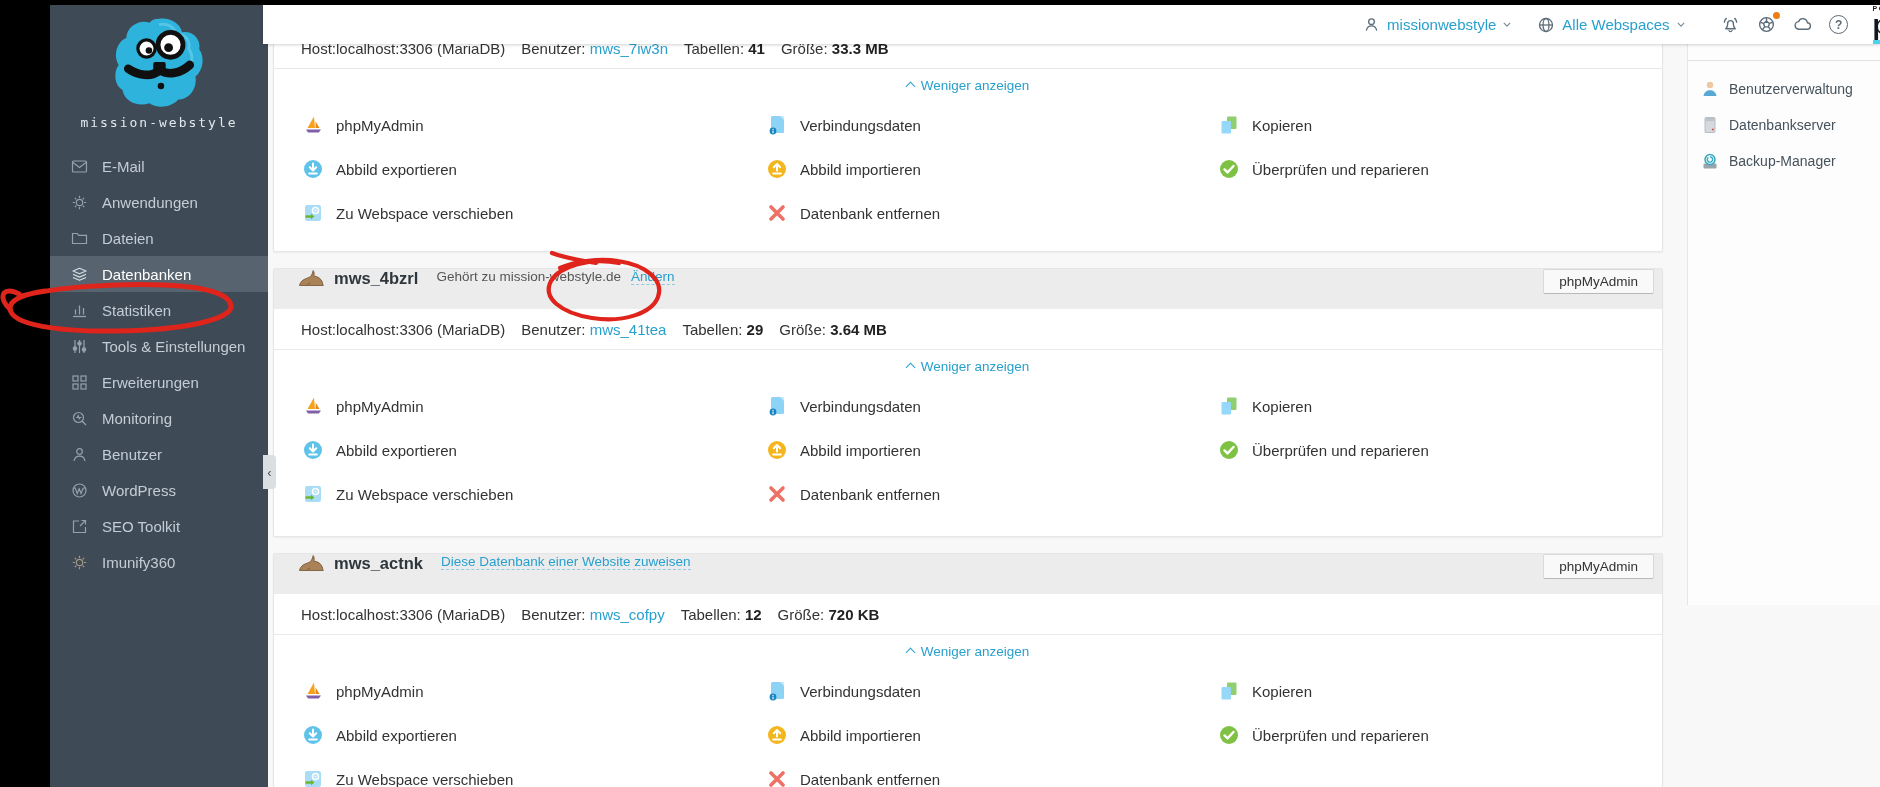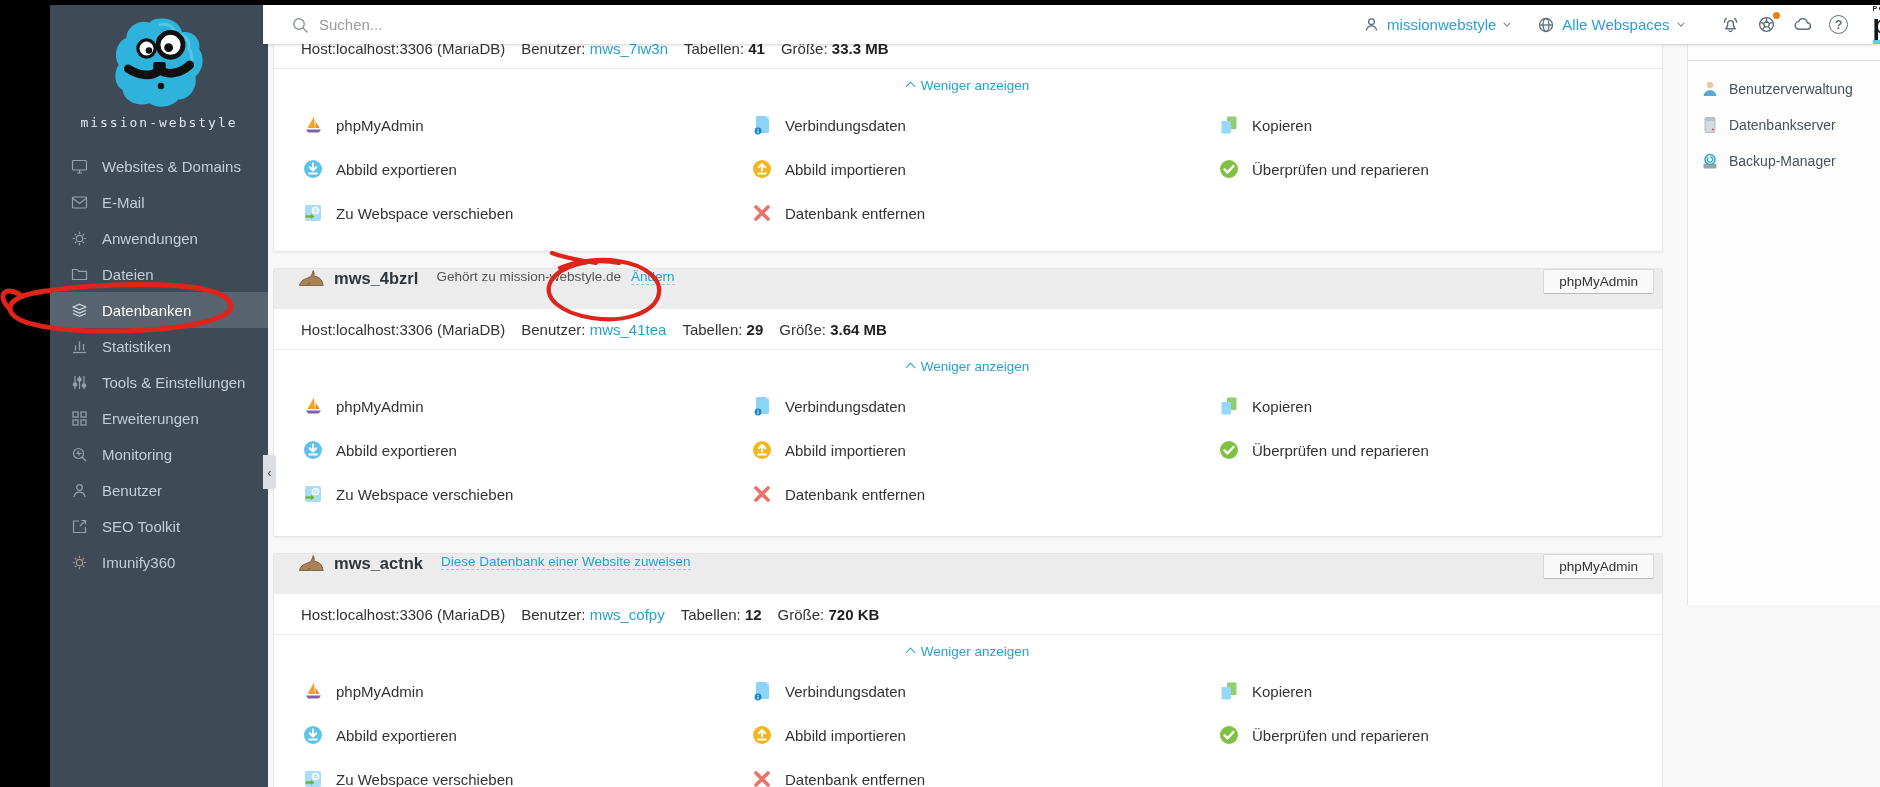--- a/index.html
+++ b/index.html
@@ -61,21 +61,21 @@
              border-radius:2px; padding:4px 15px; cursor:pointer; }
   .host-row { height:40px; display:flex; align-items:center; padding-left:27px; gap:16px; font-size:15px; color:#333; }
   .host-row b { color:#222; }
   .u-link { color:#28a0ce; cursor:pointer; }
   .divider { border-top:1px solid #e9e9e9; }
   .collapse-row { height:32px; display:flex; align-items:center; justify-content:center; }
   .collapse-link { font-size:13.5px; color:#28a0ce; cursor:pointer; display:flex; align-items:center; gap:7px; }
   .chev-up { width:7px; height:7px; border-left:1.6px solid #28a0ce; border-top:1.6px solid #28a0ce; transform:rotate(45deg); margin-top:3px; }
   .actions { position:relative; height:146px; }
   .acol { position:absolute; top:2px; }
-  .acol1 { left:29px; } .acol2 { left:478px; } .acol3 { left:945px; }
+  .acol1 { left:29px; } .acol2 { left:493px; } .acol3 { left:945px; }
   .action { height:44px; display:flex; align-items:center; gap:13px; cursor:pointer; }
   .ai { width:20px; height:20px; flex:none; }
   .alabel { font-size:15px; color:#333; }
   .seal { width:26px; height:18px; flex:none; }
 
   
   .annot { position:absolute; left:0; top:0; width:1880px; height:787px; z-index:40; pointer-events:none; }
 </style>
 </head>
 <body>
@@ -96,27 +96,20 @@
       <path d="M82 52 C72 61 60 63 52 58" fill="none" stroke="#101010" stroke-width="9" stroke-linecap="round"></path>
       <rect x="44" y="49" width="13" height="13" rx="2" fill="#101010"></rect>
       <circle cx="52" cy="74" r="3.4" fill="#101010"></circle>
     </svg>
   </div>
   <div class="brand">mission-webstyle</div>
 
   <div class="side-items">
     <div class="side-item">
       <svg class="si" viewBox="0 0 17 17" fill="none" stroke="#95a2ac" stroke-width="1.2">
-          <rect x="1.5" y="2.5" width="14" height="9.5" rx="1"></rect>
-          <path d="M6 15h5M8.5 12v3"></path>
-        </svg>
-      <span>Websites &amp; Domains</span>
-    </div>
-    <div class="side-item">
-      <svg class="si" viewBox="0 0 17 17" fill="none" stroke="#95a2ac" stroke-width="1.2">
           <rect x="1.5" y="3" width="14" height="11" rx="1"></rect>
           <path d="m2 4.5 6.5 5L15 4.5"></path>
         </svg>
       <span>E-Mail</span>
     </div>
     <div class="side-item">
       <svg class="si" viewBox="0 0 17 17" fill="none" stroke="#95a2ac" stroke-width="1.2">
           <circle cx="8.5" cy="8.5" r="3.2"></circle>
           <path d="M8.5 1.8v2.1M8.5 13.1v2.1M1.8 8.5h2.1M13.1 8.5h2.1M3.8 3.8l1.5 1.5M11.7 11.7l1.5 1.5M13.2 3.8l-1.5 1.5M5.3 11.7l-1.5 1.5"></path>
         </svg>
@@ -171,44 +164,44 @@
     </div>
     <div class="side-item">
       <svg class="si" viewBox="0 0 17 17" fill="none" stroke="#95a2ac" stroke-width="1.2">
           <circle cx="8.5" cy="5.5" r="2.8"></circle>
           <path d="M3 15c.6-3.2 2.9-4.8 5.5-4.8s4.9 1.6 5.5 4.8"></path>
         </svg>
       <span>Benutzer</span>
     </div>
     <div class="side-item">
       <svg class="si" viewBox="0 0 17 17" fill="none" stroke="#95a2ac" stroke-width="1.2">
+          <circle cx="8.5" cy="8.5" r="6.5"></circle>
+          <path d="m4.2 6 2.1 5.6L8.4 6M8 6l2.1 5.6L12.2 6M3 6h1.8M12.3 6H14"></path>
+        </svg>
+      <span>WordPress</span>
+    </div>
+    <div class="side-item">
+      <svg class="si" viewBox="0 0 17 17" fill="none" stroke="#95a2ac" stroke-width="1.2">
           <path d="M14.5 9v5.5H2.5V3H8"></path>
           <path d="M10.5 2.5h4v4M14.3 2.7 9 8"></path>
         </svg>
       <span>SEO Toolkit</span>
     </div>
     <div class="side-item">
       <svg class="si" viewBox="0 0 17 17" fill="none" stroke="#a59a87" stroke-width="1.2">
           <circle cx="8.5" cy="8.5" r="3.2"></circle>
           <path d="M8.5 1.8v2.1M8.5 13.1v2.1M1.8 8.5h2.1M13.1 8.5h2.1M3.8 3.8l1.5 1.5M11.7 11.7l1.5 1.5M13.2 3.8l-1.5 1.5M5.3 11.7l-1.5 1.5"></path>
         </svg>
       <span>Imunify360</span>
     </div>
   </div>
 </div>
 <div class="collapse-tab">‹</div>
 
 <div class="topbar">
-  <div class="search-box">
-    <svg width="18" height="18" viewBox="0 0 18 18" fill="none" stroke="#8a9299" stroke-width="1.4" stroke-linecap="round">
-        <circle cx="8" cy="8" r="5.2"></circle>
-        <path d="m12 12 4 4"></path>
-      </svg>
-    <input type="text" placeholder="Suchen..." style="">
-  </div>
   <div class="top-right">
     <div class="menu-link user-menu">
       <svg width="17" height="17" viewBox="0 0 18 18" fill="none" stroke="#5c6c78" stroke-width="1.4">
           <circle cx="9" cy="6" r="3"></circle>
           <path d="M3.5 15.5c.7-3.4 3-5 5.5-5s4.8 1.6 5.5 5"></path>
         </svg>
       <span>missionwebstyle</span>
       <svg class="caret" viewBox="0 0 10 6" fill="none" stroke="#7a8a94" stroke-width="1.4">
           <path d="m1 1 4 4 4-4"></path>
         </svg>

